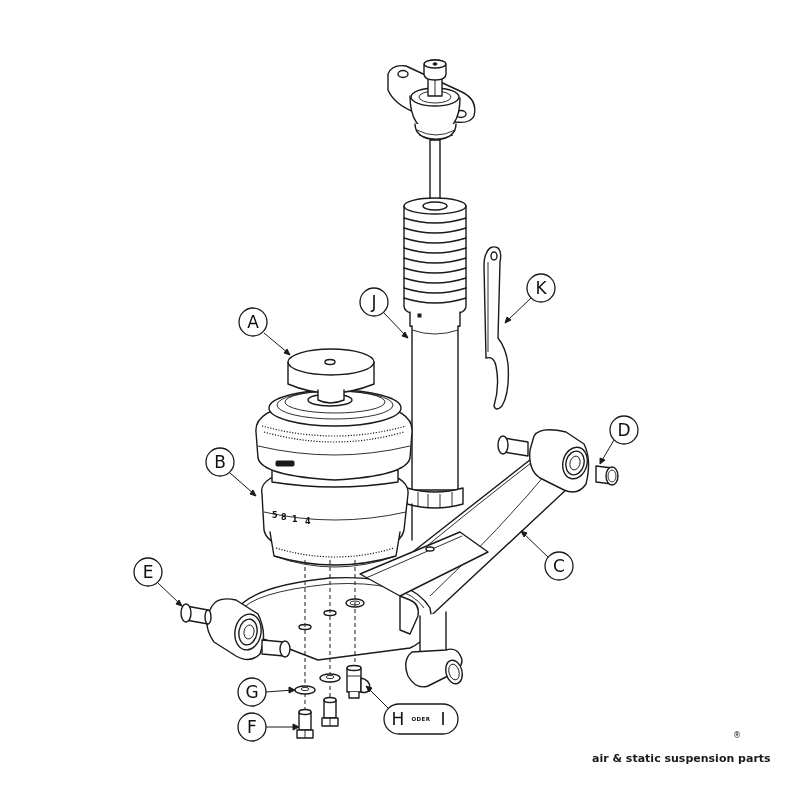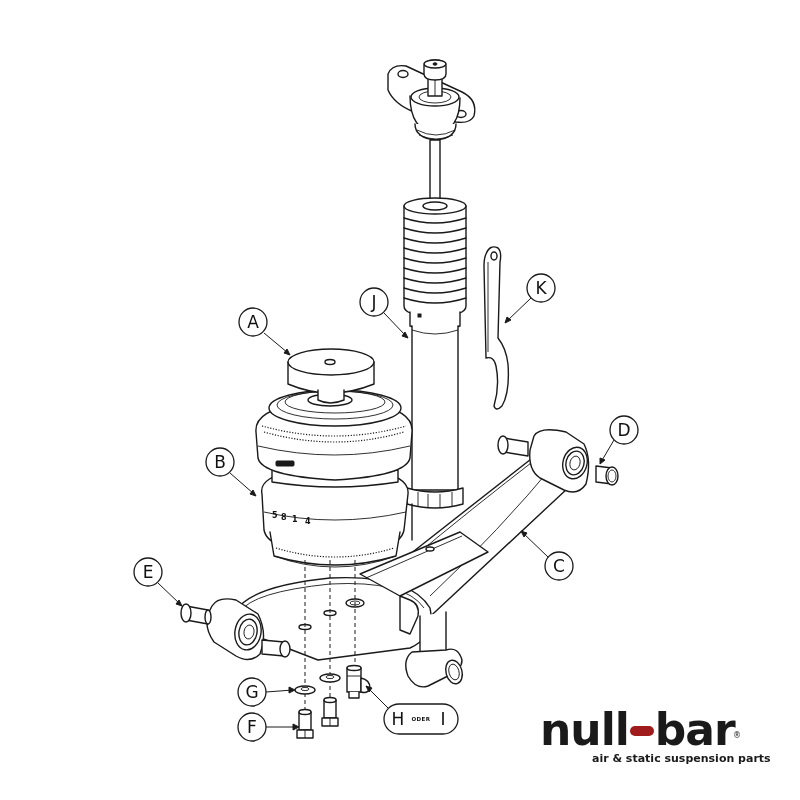--- a/index.html
+++ b/index.html
@@ -267,18 +267,15 @@
   </g>
   <g>
     <line class="leader" x1="531" y1="298" x2="507" y2="321"></line>
     <polygon class="dark" points="505,323 507,317 511,320"></polygon>
     <circle class="callout-circle" cx="541" cy="288" r="14"></circle>
     <text class="callout-text" x="541" y="288">K</text>
   </g>
 </svg>
 
 <div class="logo-wrap">
-  <div class="logo-word">
-    <span>null</span><span class="dash-red"></span><span>bar</span>
-  </div>
   <span class="logo-reg">®</span>
   <span class="logo-tag">air &amp; static suspension parts</span>
 </div>
 
 </body></html>

